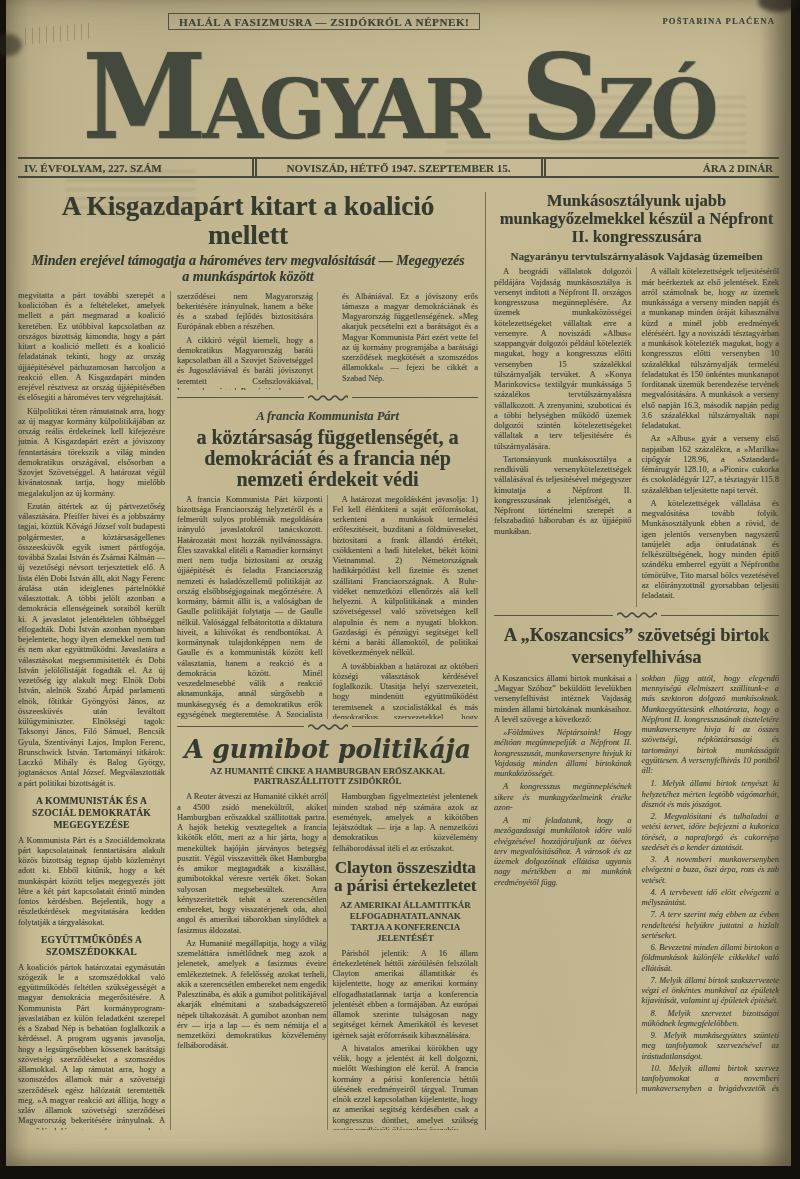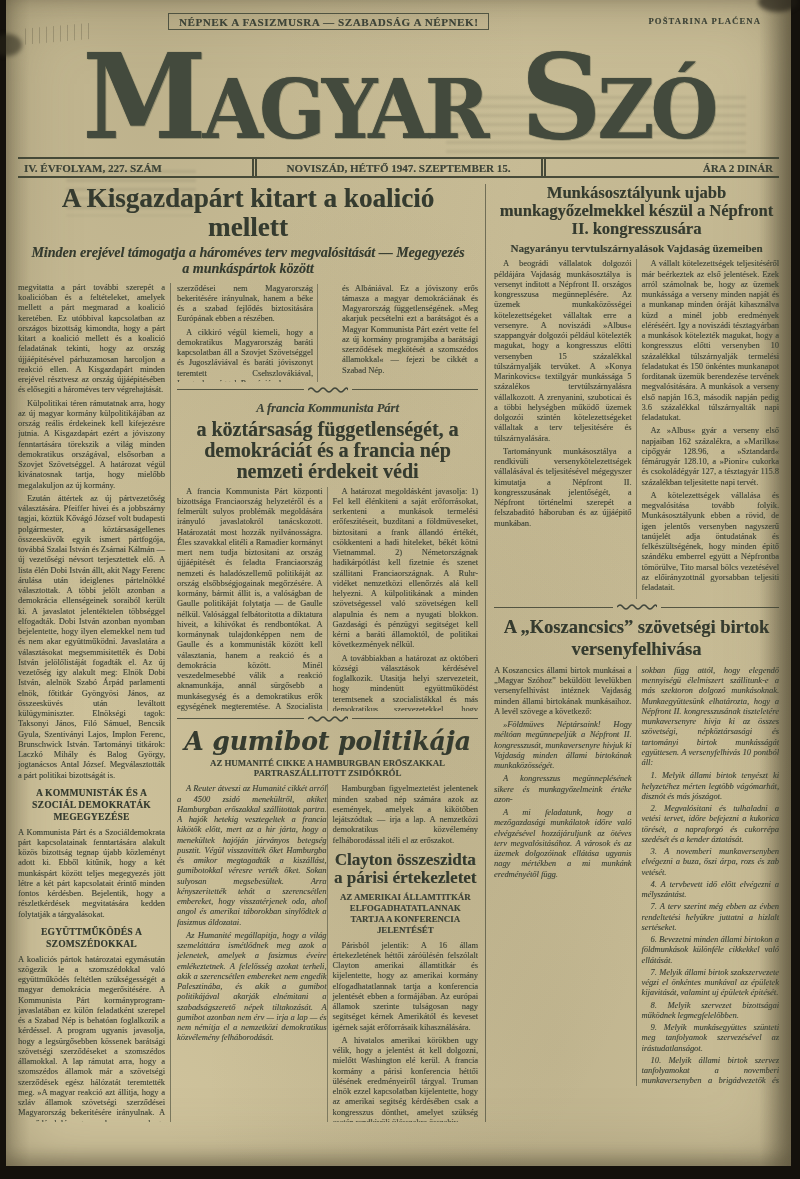--- a/index.html
+++ b/index.html
@@ -25,35 +25,35 @@
     background:repeating-linear-gradient(95deg, transparent 0 6px, rgba(50,48,34,.8) 6px 7px);}
   .ghost{position:absolute;opacity:.10;filter:blur(1px);pointer-events:none;
     background:repeating-linear-gradient(180deg, rgba(60,64,50,.9) 0 3px, transparent 3px 9px);}
   .ghost-a{left:440px;top:96px;width:300px;height:60px;}
   .ghost-b{left:60px;top:170px;width:130px;height:46px;}
 
   
   .slogan-row{position:relative;height:30px;padding-top:13px;}
   .slogan{position:absolute;left:150px;border:1.5px solid rgba(62,68,54,.85);padding:2px 10px 1px;
     font-weight:bold;font-size:11px;letter-spacing:.6px;white-space:nowrap;}
-  .postage{position:absolute;right:18px;top:16px;font-weight:bold;font-size:8.5px;letter-spacing:1.2px;margin-left:12px;}
+  .postage{position:absolute;right:4px;top:16px;font-weight:bold;font-size:8.5px;letter-spacing:1.2px;margin-left:12px;}
   .logo{margin:2px 0 0;text-align:center;font-family:"DejaVu Serif",serif;font-weight:bold;
     font-variant:small-caps;font-size:112px;line-height:.92;letter-spacing:-4px;
     transform:scaleY(1.05);color:#434a3d;
     text-shadow:0 0 1px rgba(60,66,50,.8),1px 1px 0 rgba(60,66,50,.25);}
   .dateline{display:flex;align-items:stretch;margin-top:9px;border-top:2px solid rgba(56,62,47,.9);
     border-bottom:2px solid rgba(56,62,47,.9);font-weight:bold;font-size:11px;}
   .dateline .cell{padding:3px 6px 2px;white-space:nowrap;}
   .issue{flex:1;}
   .datebox{border-left:5px double rgba(56,62,47,.9);border-right:5px double rgba(56,62,47,.9);
     padding:3px 30px 2px !important;text-align:center;}
   .price{flex:1;text-align:right;}
 
   
-  .content{display:flex;height:938px;overflow:hidden;margin-top:6px;}
+  .content{display:flex;height:938px;overflow:hidden;margin-top:14px;}
   .left-zone{width:468px;border-right:1px solid rgba(55,60,46,.6);padding-right:7px;box-sizing:border-box;}
   .right-zone{flex:1;padding-left:8px;min-width:0;}
 
   h2,h3,h4{margin:0;color:#353b2f;}
   .kis-headline{font-size:28px;text-align:center;font-weight:bold;line-height:1.02;transform:scaleX(.97);}
   .kis-subhead{font-size:14px;font-style:italic;font-weight:bold;text-align:center;line-height:1.15;margin:4px 10px 6px;}
 
   .three-col{display:flex;height:848px;overflow:hidden;align-items:center;}
   .col1{width:153px;padding-right:5px;border-right:1px solid rgba(55,60,46,.55);box-sizing:border-box;}
   .mid{flex:1;padding-left:6px;min-width:0;display:flex;flex-direction:column;}
@@ -77,21 +77,21 @@
   .cc:last-child{padding-left:5px;}
 
   .wavy{display:flex;align-items:center;margin:4px 0 3px;}
   .wavy::before,.wavy::after{content:"";flex:1;border-top:1.5px solid rgba(55,60,46,.8);}
   .wavy svg{margin:0 4px;}
 
   .gumibot-headline{font-family:"DejaVu Serif",serif;font-size:26px;font-weight:bold;font-style:italic;
     text-align:center;line-height:1;margin-top:2px;transform:scaleX(.96);}
   .small-sub{font-size:8.8px;font-weight:bold;text-align:center;line-height:1.25;margin:4px 6px 5px;}
   .bottom-split{display:flex;flex:1;overflow:hidden;}
-  .gb-col{width:50%;box-sizing:border-box;border-right:1px solid rgba(55,60,46,.5);font-style:italic;}
+  .gb-col{width:50%;box-sizing:border-box;border-right:1px solid rgba(55,60,46,.5);}
   .cl-col{width:50%;box-sizing:border-box;padding-left:5px;}
   .clayton-headline{font-size:17px;font-weight:bold;text-align:center;line-height:1.08;margin:5px 0 2px;}
 
   .munkas-headline{font-size:16.5px;font-weight:bold;text-align:center;line-height:1.1;}
   .munkas-subhead{font-size:11px;font-weight:bold;text-align:center;margin:4px 0 5px;color:#3a4034;}
   .munkas-body{height:340px;}
 
   .kosz-headline{font-size:19px;font-weight:bold;text-align:center;line-height:1.12;margin:5px 4px 7px;transform:scaleX(.97);}
   .kosz-body{height:420px;}
   .italic p{font-style:italic;}
@@ -102,21 +102,21 @@
 
 <div class="page">
   <div class="paper ink">
 
     <div class="scribble"></div>
     <div class="ghost ghost-a"></div>
     <div class="ghost ghost-b"></div>
 
     <header>
       <div class="slogan-row">
-        <span class="slogan">NÉPNEK A FASIZMUSRA — SZABADSÁG A NÉPNEK!</span>
+        <span class="slogan">HALÁL A FASIZMUSRA — ZSIDÓKRÓL A NÉPNEK!</span>
         <span class="postage">POŠTARINA PLAĆENA</span>
       </div>
       <h1 class="logo">Magyar Szó</h1>
       <div class="dateline">
         <span class="cell issue">IV. ÉVFOLYAM, 227. SZÁM</span>
         <span class="cell datebox">NOVISZÁD, HÉTFŐ 1947. SZEPTEMBER 15.</span>
         <span class="cell price">ÁRA 2 DINÁR</span>
       </div>
     </header>
 

